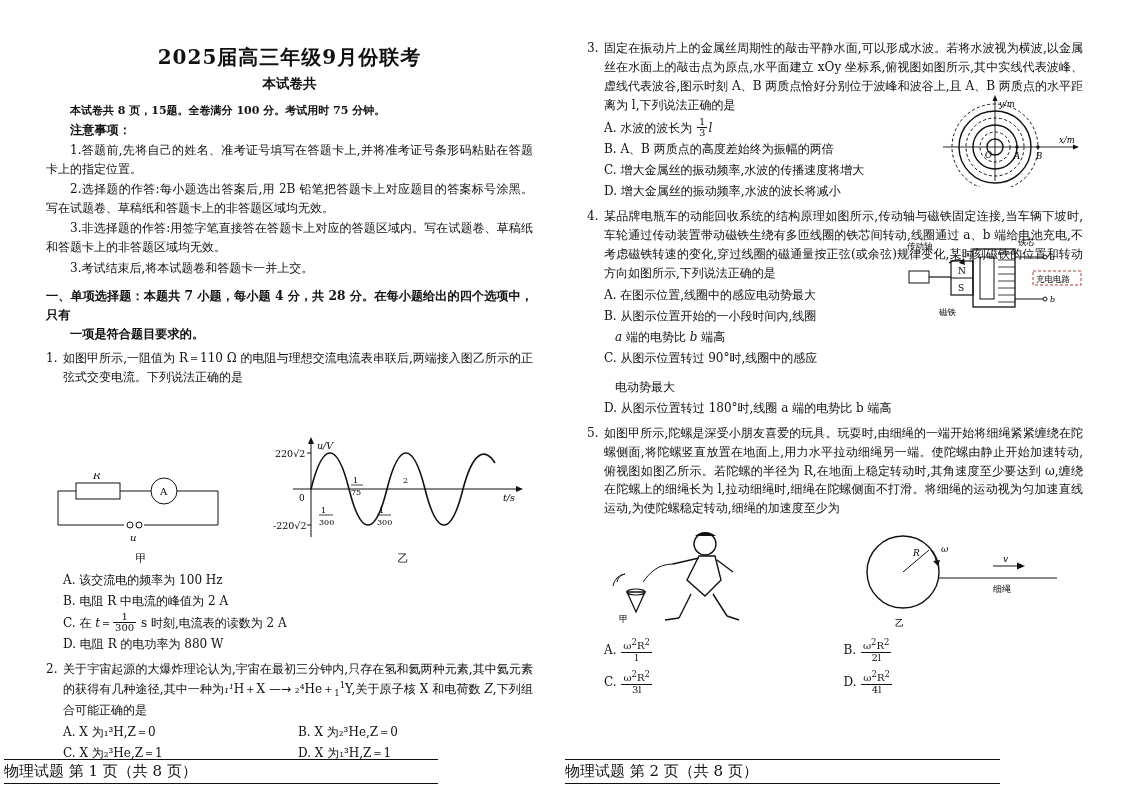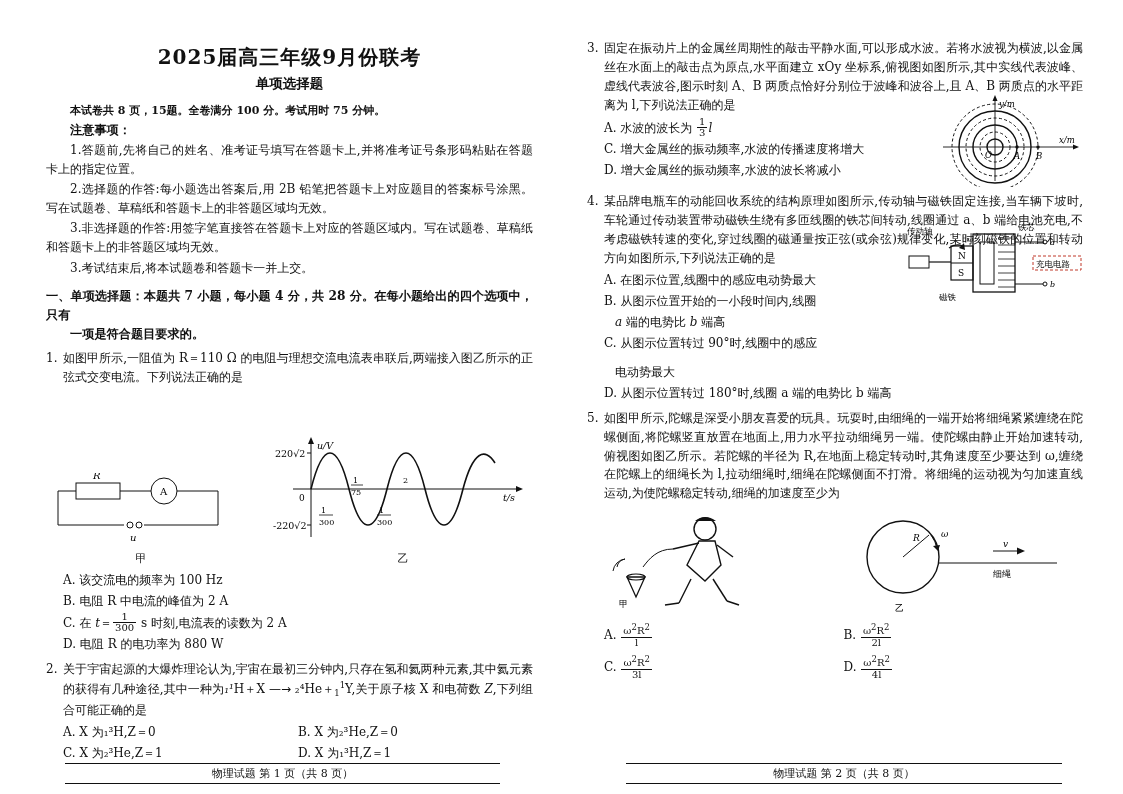--- a/index.html
+++ b/index.html
@@ -92,22 +92,22 @@
     line-height:1.05;
     margin:0 1px;
   }
   .frac .n{display:block;border-bottom:1px solid #111;padding:0 2px;}
   .frac .d{display:block;padding:0 2px;}
   .ital{font-style:italic;}
   .footer{
     position:absolute;
     bottom:10px;
     left:4px;right:0;
-    text-align:center;
-    font-size:11px;
+    text-align:left;
+    font-size:15px;
   }
   .footer .inner{
     display:inline-block;
     border-top:1.6px solid #111;
     border-bottom:1.6px solid #111;
     padding:2px 0;
     width:78%;
   }
   .fig{margin:6px 0 4px 0;}
   .caption{text-align:center;font-size:11px;}
@@ -117,21 +117,21 @@
   sub{font-size:8.5px;}
 </style>
 </head>
 <body>
 
 <div class="page">
 
   <div class="col col-left">
 
     <div class="title">2025届高三年级9月份联考</div>
-    <div class="subtitle">单项选择题</div>
+    <div class="subtitle">本试卷共</div>
 
     <div class="bold-line">本试卷共 8 页，15题。全卷满分 100 分。考试用时 75 分钟。</div>
     <div class="notice-head">注意事项：</div>
 
     <p class="note">1.答题前,先将自己的姓名、准考证号填写在答题卡上,并将准考证号条形码粘贴在答题卡上的指定位置。</p>
     <p class="note">2.选择题的作答:每小题选出答案后,用 2B 铅笔把答题卡上对应题目的答案标号涂黑。写在试题卷、草稿纸和答题卡上的非答题区域均无效。</p>
     <p class="note">3.非选择题的作答:用签字笔直接答在答题卡上对应的答题区域内。写在试题卷、草稿纸和答题卡上的非答题区域均无效。</p>
     <p class="note">3.考试结束后,将本试题卷和答题卡一并上交。</p>
 
     <div class="section-head">
@@ -225,20 +225,21 @@
     <div class="q">
       <div class="num">3.</div>
       <div class="body">固定在振动片上的金属丝周期性的敲击平静水面,可以形成水波。若将水波视为横波,以金属丝在水面上的敲击点为原点,水平面建立 xOy 坐标系,俯视图如图所示,其中实线代表波峰、虚线代表波谷,图示时刻 A、B 两质点恰好分别位于波峰和波谷上,且 A、B 两质点的水平距离为 l,下列说法正确的是</div>
     </div>
 
     <div style="display:flex;align-items:flex-start;">
       <div style="flex:1;">
         <div class="opt">
           A. 水波的波长为 <span class="frac"><span class="n">1</span><span class="d">3</span></span><span class="ital">l</span>
         </div>
+        <div class="opt">B. A、B 两质点的高度差始终为振幅的两倍</div>
         <div class="opt">C. 增大金属丝的振动频率,水波的传播速度将增大</div>
         <div class="opt">D. 增大金属丝的振动频率,水波的波长将减小</div>
       </div>
       <div style="width:150px;margin-left:4px;margin-top:-22px;">
         <svg width="150" height="92" viewBox="0 0 150 92">
           <line x1="62" y1="4" x2="62" y2="86" stroke="#111" stroke-width="0.9"></line>
           <polygon points="62,0 59.5,6 64.5,6" fill="#111"></polygon>
           <line x1="10" y1="52" x2="142" y2="52" stroke="#111" stroke-width="0.9"></line>
           <polygon points="146,52 140,49.5 140,54.5" fill="#111"></polygon>
           <circle cx="62" cy="52" r="8" fill="none" stroke="#111" stroke-width="1.4"></circle>

